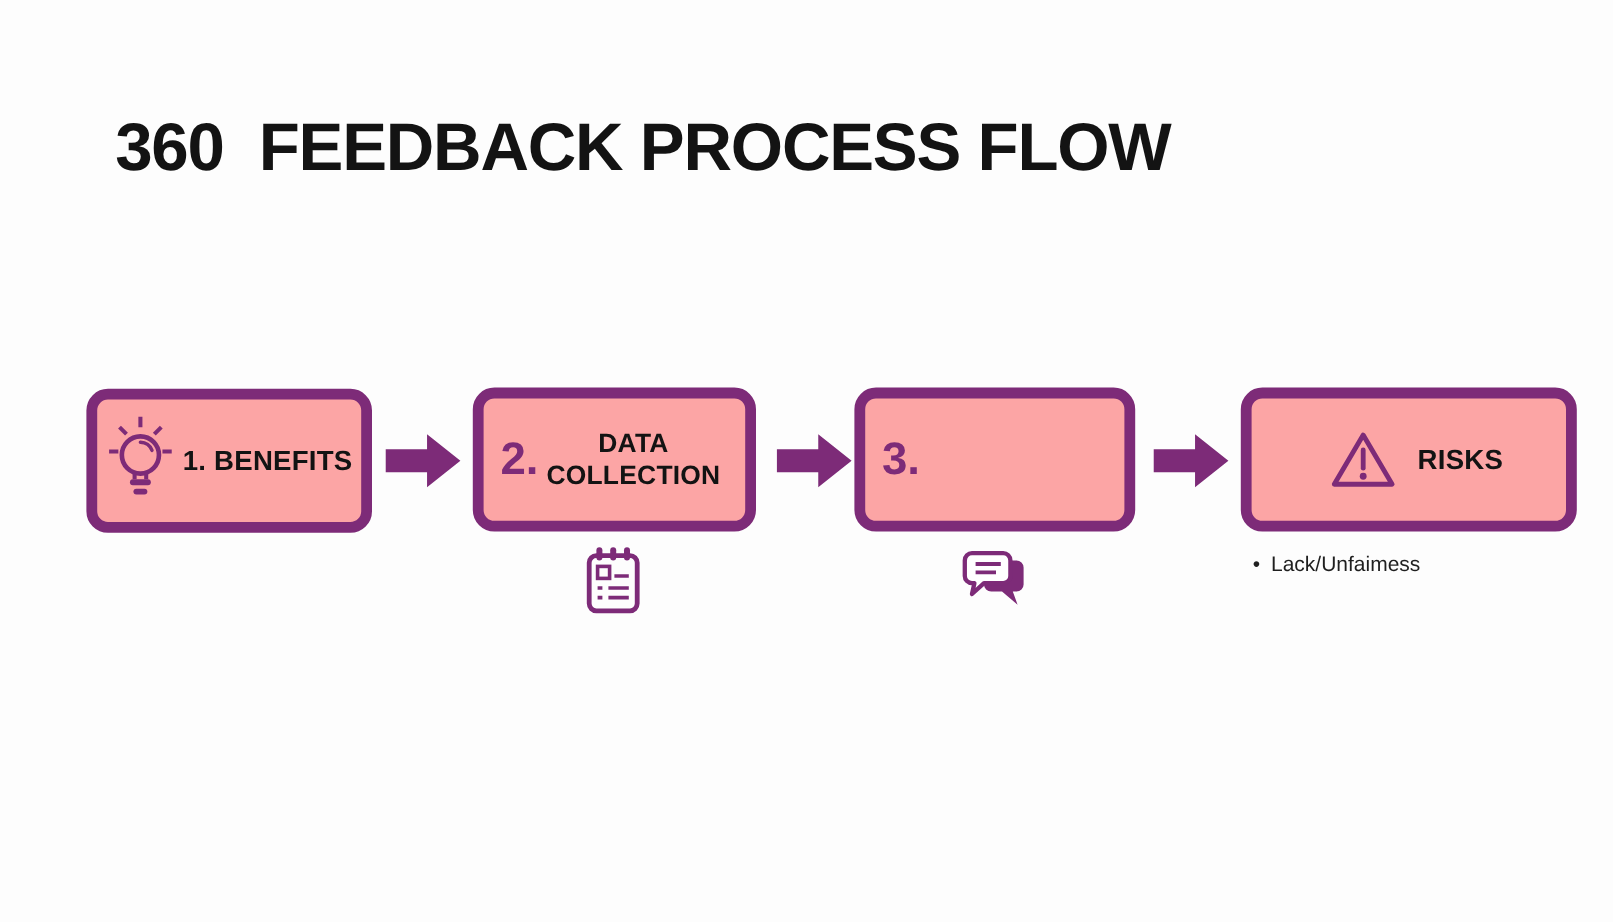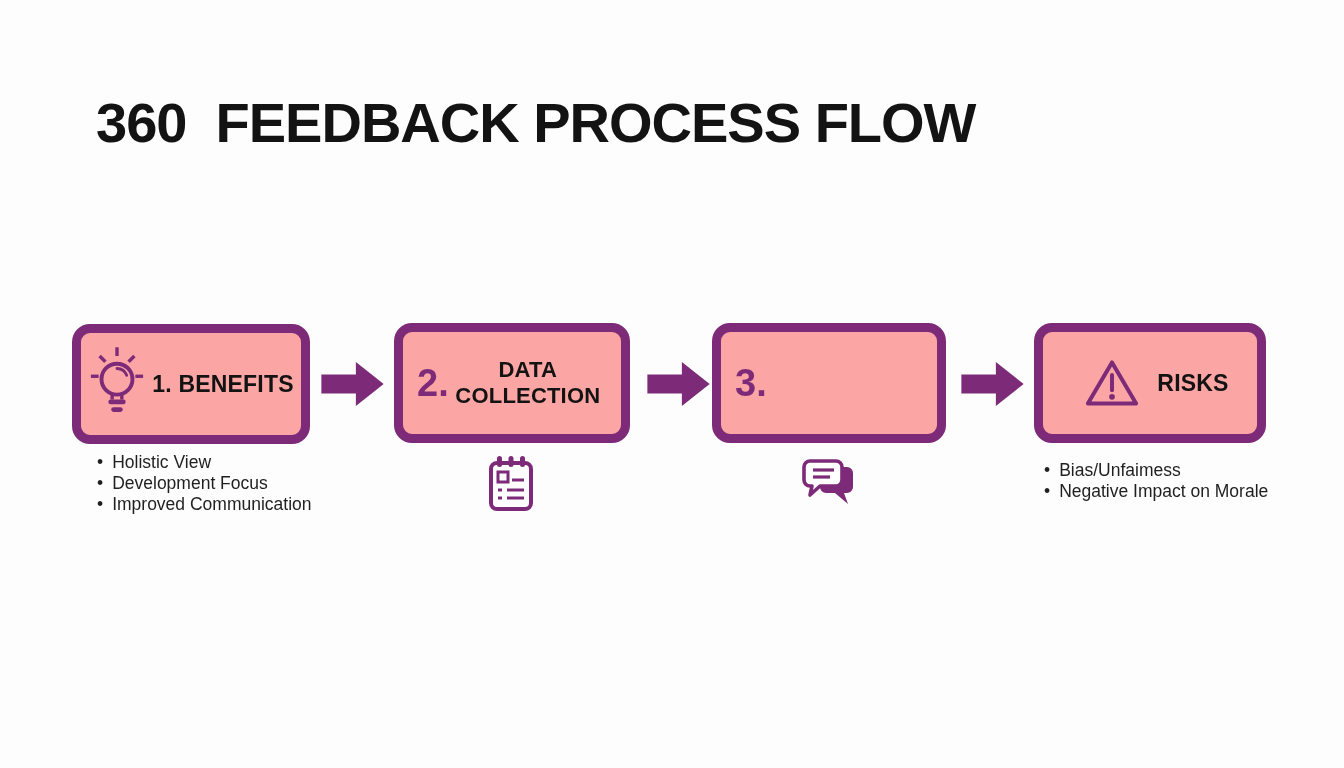--- a/index.html
+++ b/index.html
@@ -26,21 +26,21 @@
   .step-box{
     position:absolute;height:120px;
     background:#fca5a5;
     border:9px solid var(--color-accent);
     border-radius:18px;
     display:flex;align-items:center;
   }
   .box-1{left:72px;top:324px;width:238px;}
   .box-2{left:394px;top:323px;width:236px;}
   .box-3{left:712px;top:323px;width:234px;}
-  .box-4{left:1034px;top:323px;width:232px;}
+  .box-4{left:1034px;top:323px;width:280px;}
 
   .step-inner{display:flex;align-items:center;width:100%;padding:0 14px;}
   .step-inner.centered{justify-content:center;}
 
   .step-number{
     font-size:38px;font-weight:bold;color:var(--color-accent);
     flex:0 0 auto;line-height:1;
   }
   .step-title{
     font-size:22px;font-weight:bold;color:var(--color-ink);
@@ -132,25 +132,20 @@
     <div class="step-inner centered">
       <svg class="tri-svg" viewBox="0 0 64 56">
         <path class="ic-stroke" d="M32 5 L59 51 L5 51 Z" stroke-width="4.5" stroke-linejoin="round"></path>
         <line class="ic-stroke" x1="32" y1="19" x2="32" y2="36" stroke-width="4.5" stroke-linecap="round"></line>
         <circle class="ic-fill" cx="32" cy="43.5" r="3.2"></circle>
       </svg>
       <span class="inline-label">RISKS</span>
     </div>
   </div>
 
-  <ul class="bullet-list benefits-list">
-    <li>Holistic View</li>
-    <li>Development Focus</li>
-    <li>Improved Communication</li>
-  </ul>
 
   <svg class="under-icon notepad-pos" viewBox="0 0 46 58">
     <rect class="ic-fill" x="9" y="1" width="5" height="11" rx="2.5"></rect>
     <rect class="ic-fill" x="20.5" y="1" width="5" height="11" rx="2.5"></rect>
     <rect class="ic-fill" x="32" y="1" width="5" height="11" rx="2.5"></rect>
     <rect class="ic-stroke" x="3" y="8" width="40" height="46" rx="6" stroke-width="4"></rect>
     <rect class="ic-stroke" x="10" y="17" width="10" height="10" stroke-width="3"></rect>
     <line class="ic-stroke" x1="24" y1="25" x2="36" y2="25" stroke-width="3"></line>
     <line class="ic-stroke" x1="10" y1="35" x2="14" y2="35" stroke-width="3"></line>
     <line class="ic-stroke" x1="19" y1="35" x2="36" y2="35" stroke-width="3"></line>
@@ -159,17 +154,16 @@
   </svg>
 
   <svg class="under-icon chat-pos" viewBox="0 0 54 48">
     <path class="ic-fill" d="M25 9 h21 a6 6 0 0 1 6 6 v14 a6 6 0 0 1 -6 6 h-3 l4 11 l-13 -11 h-9 a6 6 0 0 1 -6 -6 v-14 a6 6 0 0 1 6 -6 Z"></path>
     <path class="ic-white" d="M9 3 h26 a6 6 0 0 1 6 6 v13 a6 6 0 0 1 -6 6 H19 l-10 9 l2 -9 H9 a6 6 0 0 1 -6 -6 V9 a6 6 0 0 1 6 -6 Z" stroke-width="3.6" stroke-linejoin="round"></path>
     <line class="ic-stroke" x1="12" y1="12" x2="33" y2="12" stroke-width="3.2"></line>
     <line class="ic-stroke" x1="12" y1="19" x2="29" y2="19" stroke-width="3.2"></line>
   </svg>
 
   <ul class="bullet-list risks-list">
-    <li>Bias/Unfaimess</li>
-    <li>Negative Impact on Morale</li>
+    <li>Lack/Unfaimess</li>
   </ul>
 
 </div>
 
 </body></html>

